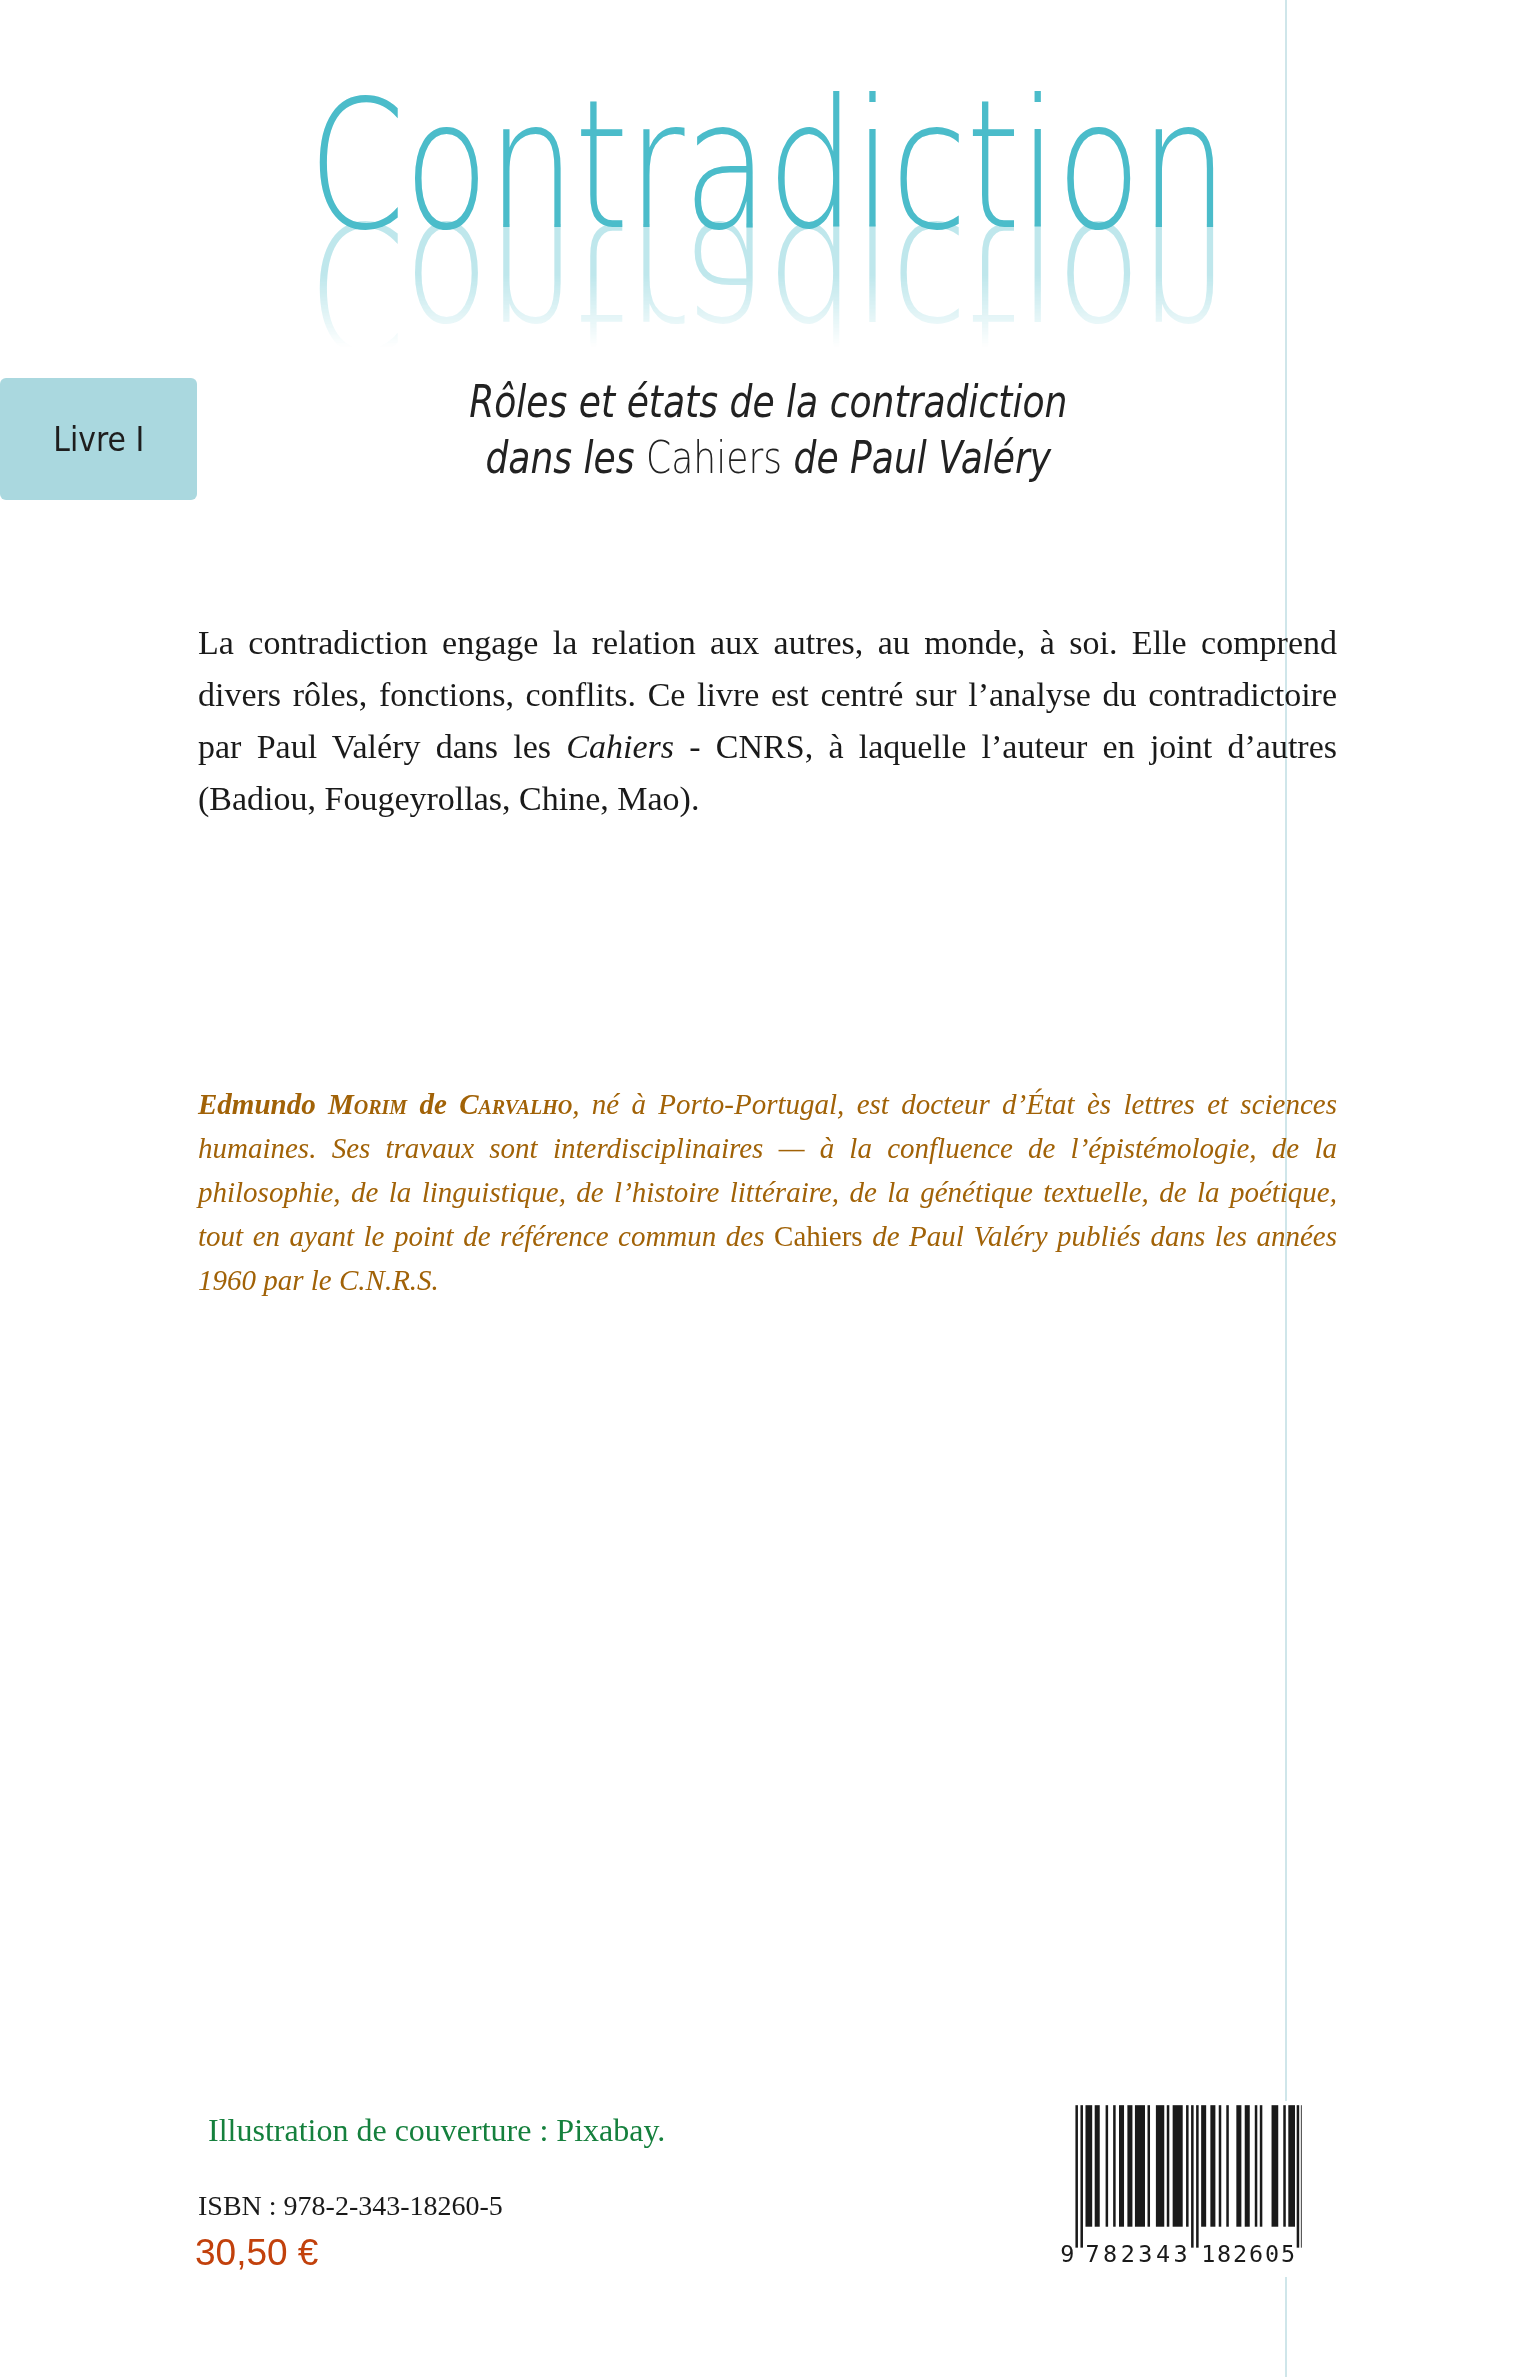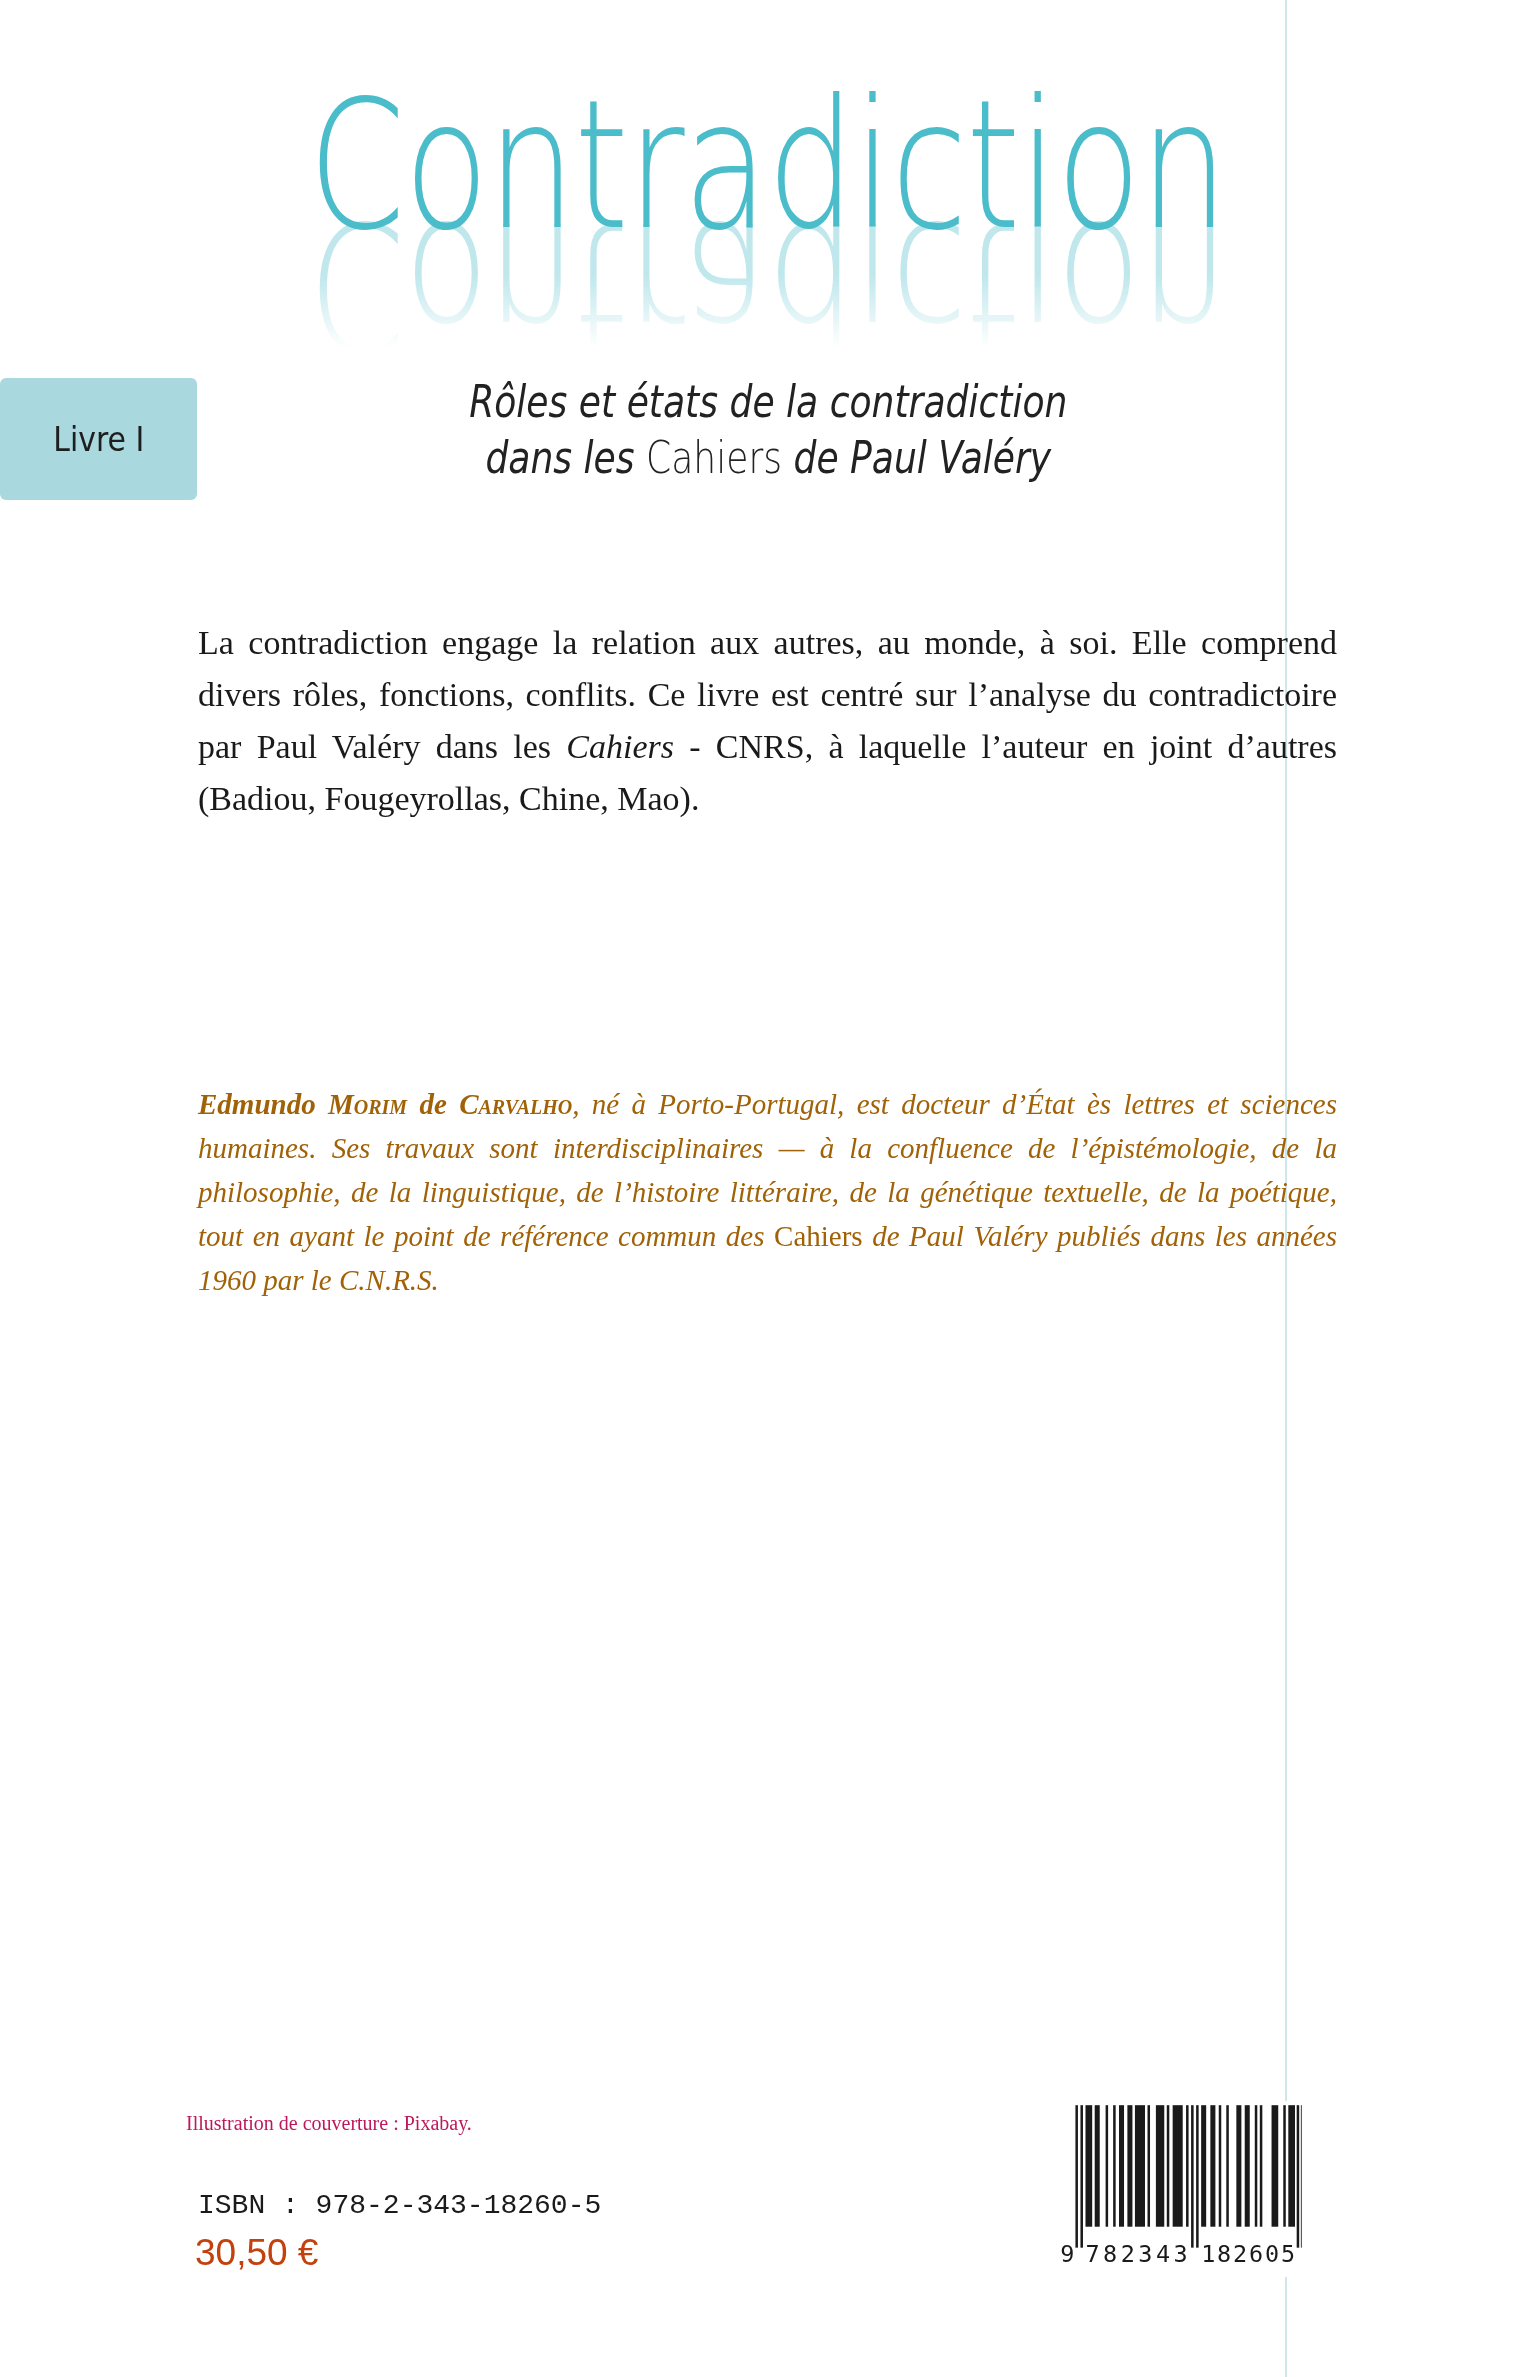--- a/index.html
+++ b/index.html
@@ -52,22 +52,22 @@
   
   .bio { position: absolute; left: 198px; width: 1139px; top: 1082px;
     font-family: "Liberation Serif", serif; font-style: italic; font-size: 29px; line-height: 44px; color: #a16207;
     text-align: justify; }
   .bio p { margin: 0; }
   .bio .author { font-weight: bold; }
   .bio .sc { font-variant: small-caps; }
   .bio .roman { font-style: normal; }
 
   
-  .credit { position: absolute; left: 186px; top: 2112px; font-family: "Liberation Serif", serif; font-size: 20px; color: #be185d; }
-  .isbn { position: absolute; left: 198px; top: 2190px; font-family: Liberation Mono, monospace; font-size: 28px; color: #1a1a1a; }
+  .credit { position: absolute; left: 208px; top: 2112px; font-family: "Liberation Serif", serif; font-size: 32px; color: #15803d; }
+  .isbn { position: absolute; left: 198px; top: 2190px; font-family: Liberation Serif, serif; font-size: 28px; color: #1a1a1a; }
   .price { position: absolute; left: 195px; top: 2232px; font-family: Liberation Sans, sans-serif; font-size: 37px; color: #c2410c; }
 
   
   .barcode { position: absolute; left: 1050px; top: 2101px; width: 252px; height: 176px; }
 </style>
 </head>
 <body>
 
 <div class="page">
   <div class="right-edge"></div>

